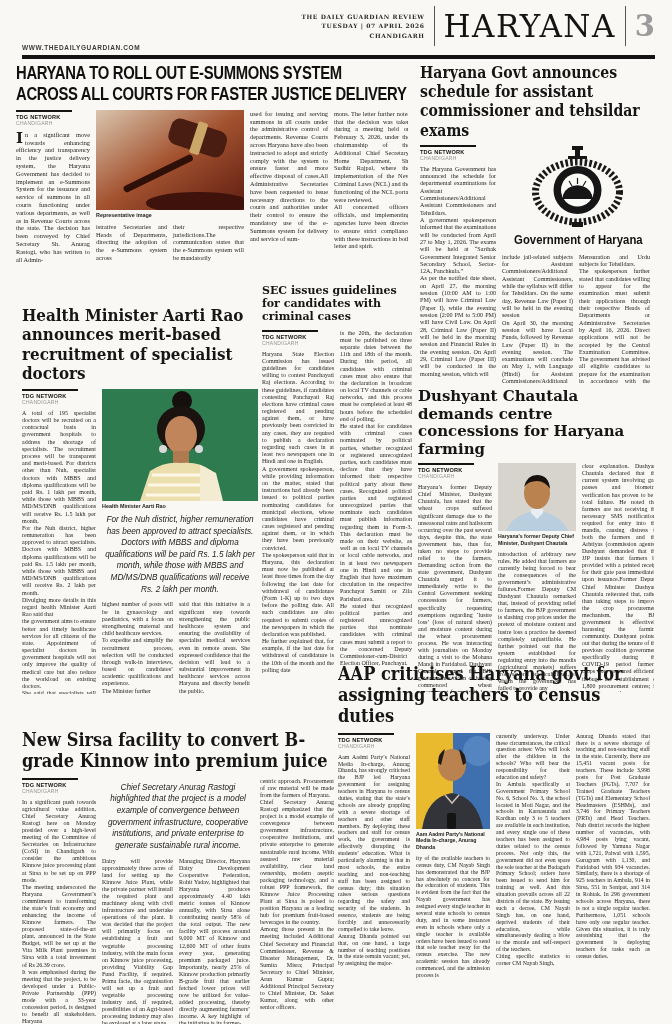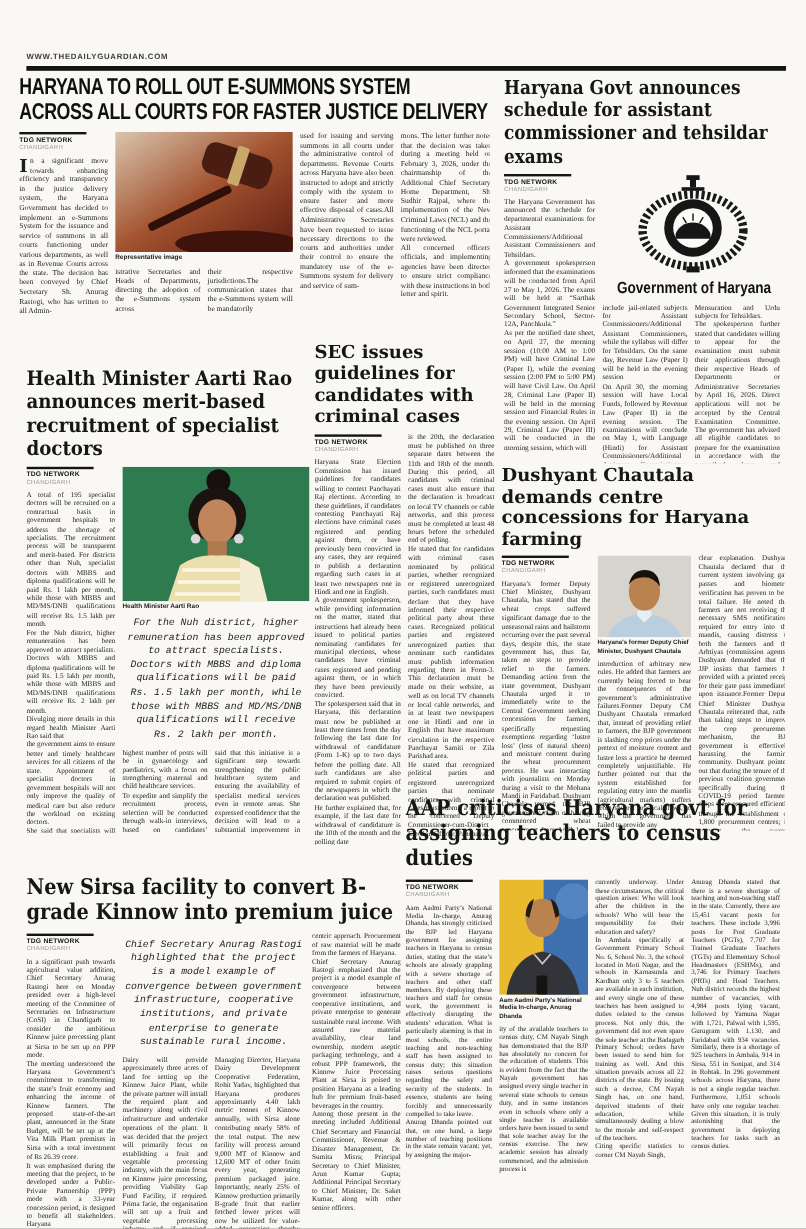--- a/index.html
+++ b/index.html
@@ -22,21 +22,21 @@
   
   .article{position:absolute;overflow:hidden}
   .byline{font-family:"Liberation Sans",sans-serif;border-top:2.5px solid #141414;
           padding-top:2px;margin-bottom:5px;width:56px}
   .byline .net{font-size:5.6px;font-weight:bold;letter-spacing:.2px;color:#141414}
   .byline .city{font-size:5px;color:#979390;letter-spacing:.3px;text-transform:uppercase}
   .cols{display:flex;gap:6px}
   .bt{font-size:6.3px;line-height:1.24;text-align:justify;white-space:pre-line;color:#1e1e1e}
   .caption{font-family:"Liberation Sans",sans-serif;font-weight:bold;font-size:5.4px;
            color:#222;line-height:1.3;margin:2px 0 4px}
-  .pullquote{font-family:Liberation Mono, monospace;font-style:italic;font-size:8.2px;
+  .pullquote{font-family:Liberation Sans, sans-serif;font-style:italic;font-size:8.2px;
              line-height:1.42;text-align:center;color:#222;margin:4px 2px 6px}
   .dropcap{float:left;font-size:15px;line-height:.85;font-weight:bold;padding:1px 2px 0 0;
            font-family:"DejaVu Serif",serif}
   .serif-head{font-family:"DejaVu Serif",serif;color:#161616}
   .photo{display:block}
 
   
   .a-lead{left:16px;top:63px;width:392px;height:219px}
   .lead-head{font-family:"Liberation Sans",sans-serif;font-weight:bold;font-size:19px;
              line-height:1.1;letter-spacing:-.4px;color:#101010;width:504px;
@@ -51,21 +51,21 @@
   .a-exams{left:420px;top:63px;width:233px;height:323px}
   .exams-head{font-size:16px;line-height:1.2;width:265px;transform:scaleX(.879);transform-origin:0 0}
   .a-exams .body{margin-top:5px}
   .a-exams .bt{font-size:6.1px;line-height:1.2}
   .emblem-cap{font-family:"Liberation Sans",sans-serif;font-weight:bold;font-size:13.5px;
               text-align:center;white-space:nowrap;transform:scaleX(.84);transform-origin:50% 0;
               color:#111;margin:1px 0 7px}
 
   
   .a-sec{left:262px;top:284px;width:151px;height:420px}
-  .sec-head{font-size:15px;line-height:1.2;margin-bottom:6px}
+  .sec-head{font-size:11px;line-height:1.2;margin-bottom:6px}
   .a-sec .bt{font-size:6px;line-height:1.2}
 
   
   .a-health{left:22px;top:306px;width:236px;height:388px}
   .health-head{font-size:16.5px;line-height:1.18;width:256px;transform:scaleX(.92);
                transform-origin:0 0;margin-bottom:5px}
   .a-health .bt{font-size:6px;line-height:1.2}
 
   
   .a-chautala{left:418px;top:388px;width:236px;height:304px}
@@ -86,20 +86,31 @@
   .a-aap .bt{font-size:5.8px;line-height:1.19}
   .a-aap .caption{font-size:5.2px}
 </style>
 </head>
 <body>
 
 <div class="page">
 
   <header class="masthead">
     <div class="site-url">WWW.THEDAILYGUARDIAN.COM</div>
+    <div class="mast-right">
+      <div class="review-block">
+        <div>THE DAILY GUARDIAN REVIEW</div>
+        <div>TUESDAY | 07 APRIL 2026</div>
+        <div>CHANDIGARH</div>
+      </div>
+      <div class="vrule"></div>
+      <div class="section-title">HARYANA</div>
+      <div class="vrule"></div>
+      <div class="page-num">3</div>
+    </div>
     <div class="mast-rule"></div>
   </header>
 
   <section class="article a-lead">
     <h1 class="lead-head">
       <span style="display:block">HARYANA TO ROLL OUT E-SUMMONS SYSTEM</span>
       <span style="display:block">ACROSS ALL COURTS FOR FASTER JUSTICE DELIVERY</span>
     </h1>
     <div class="cols body">
       <div class="w74">

